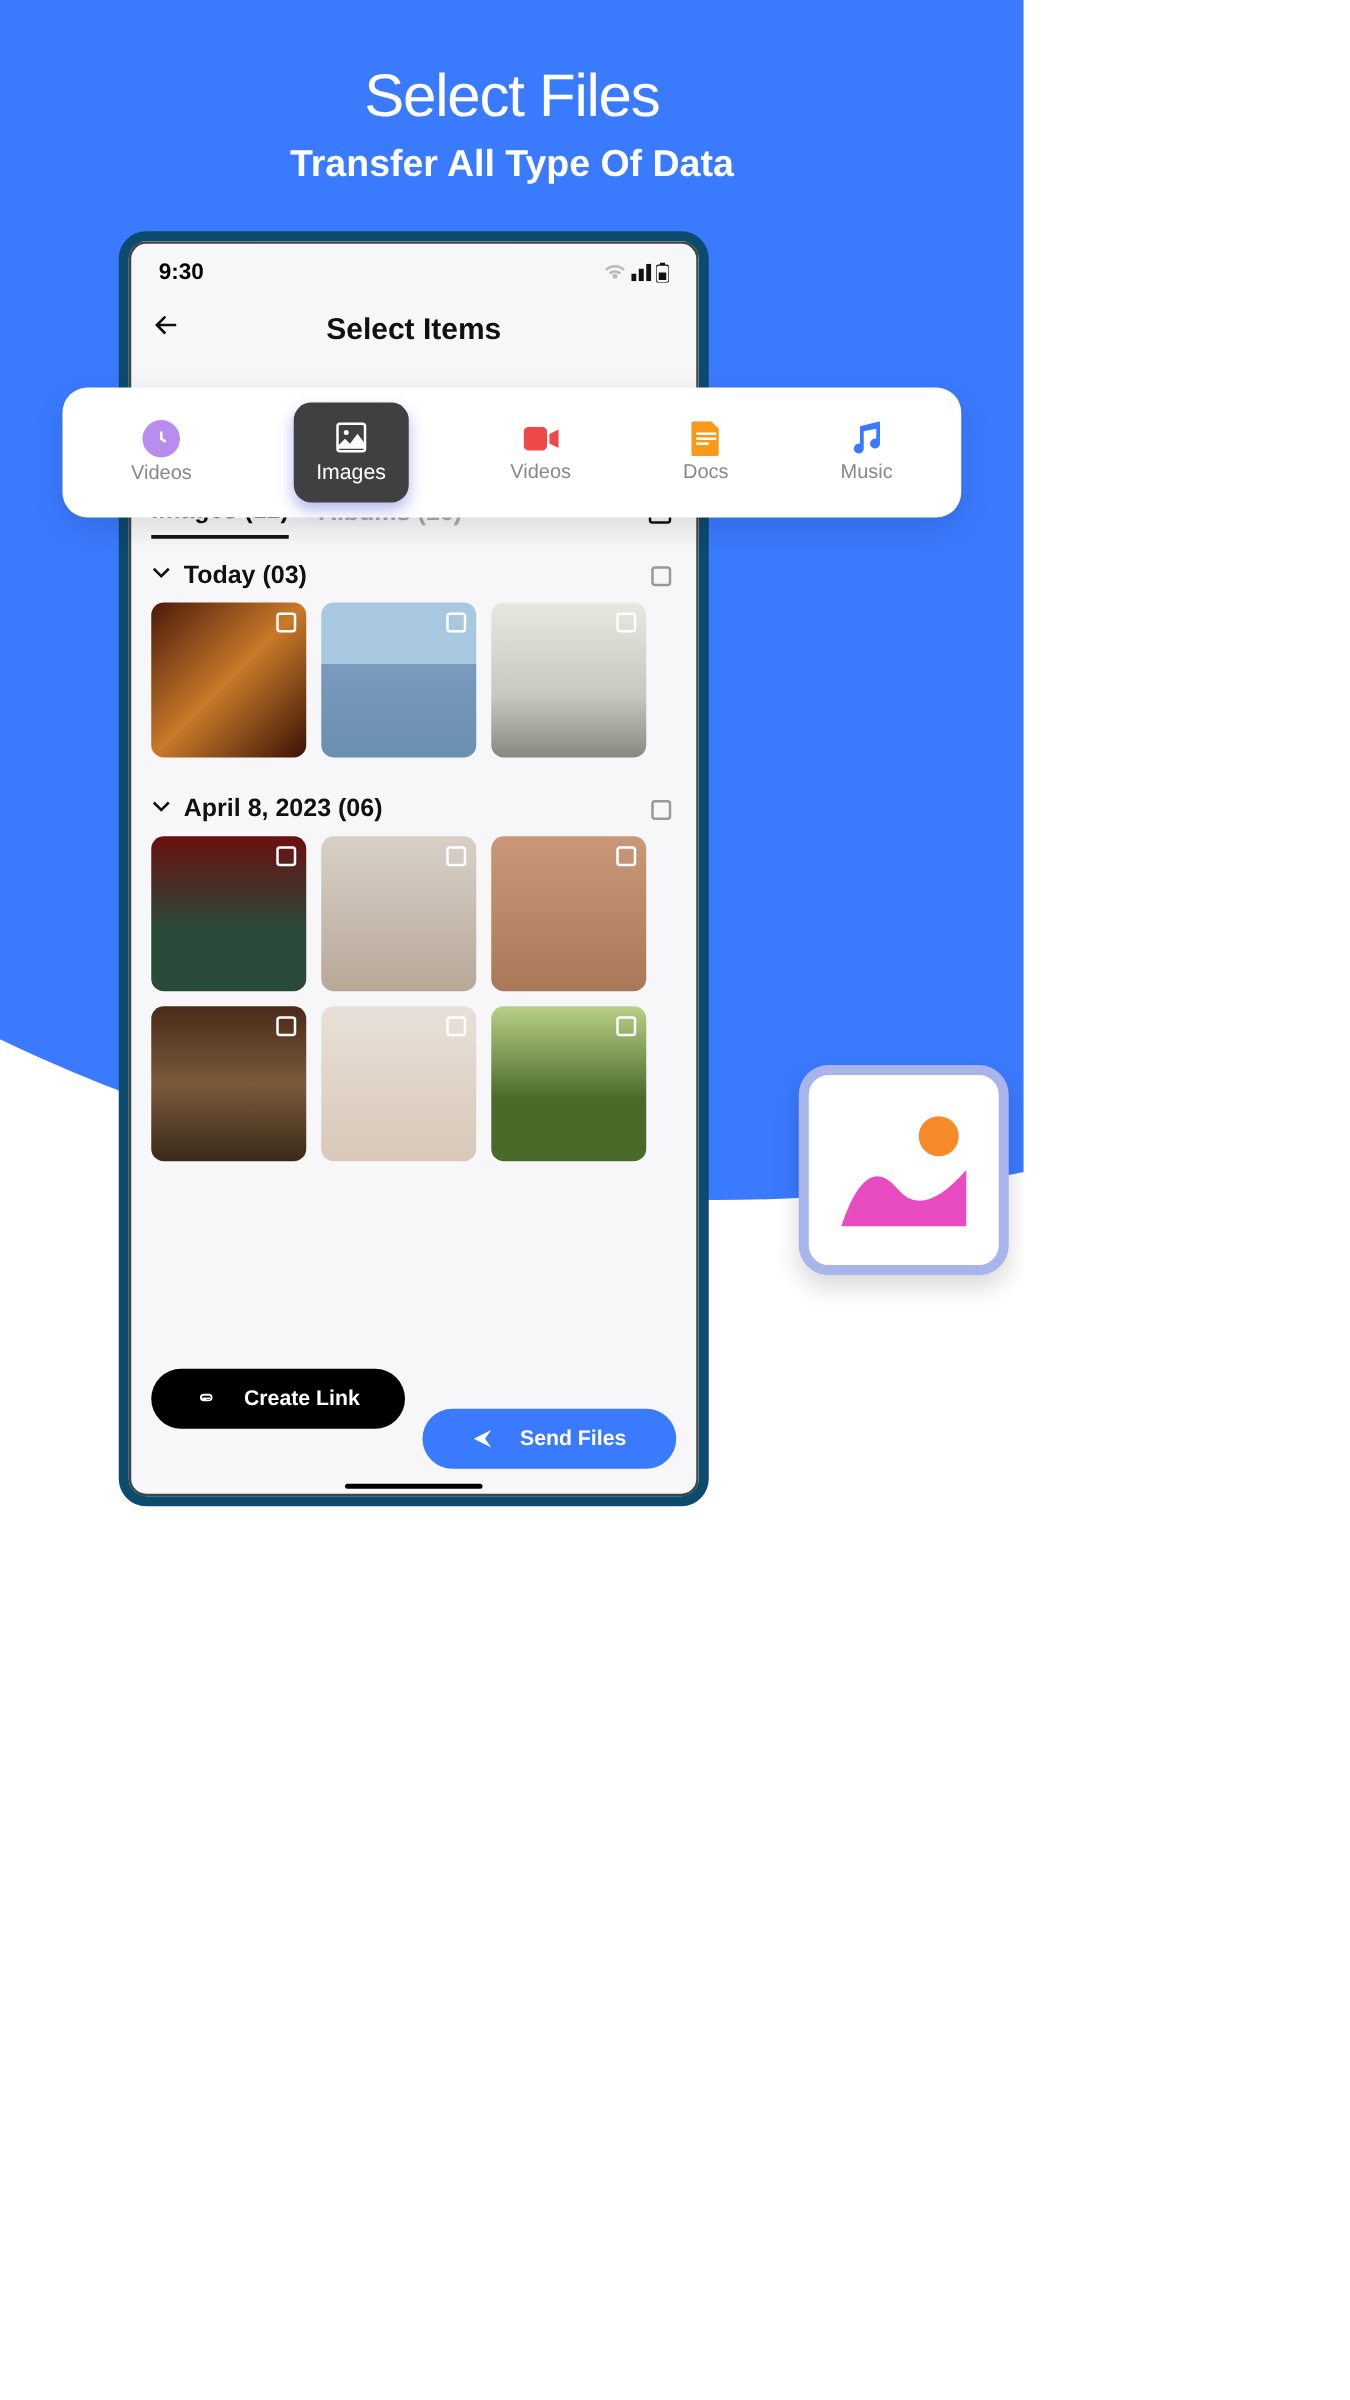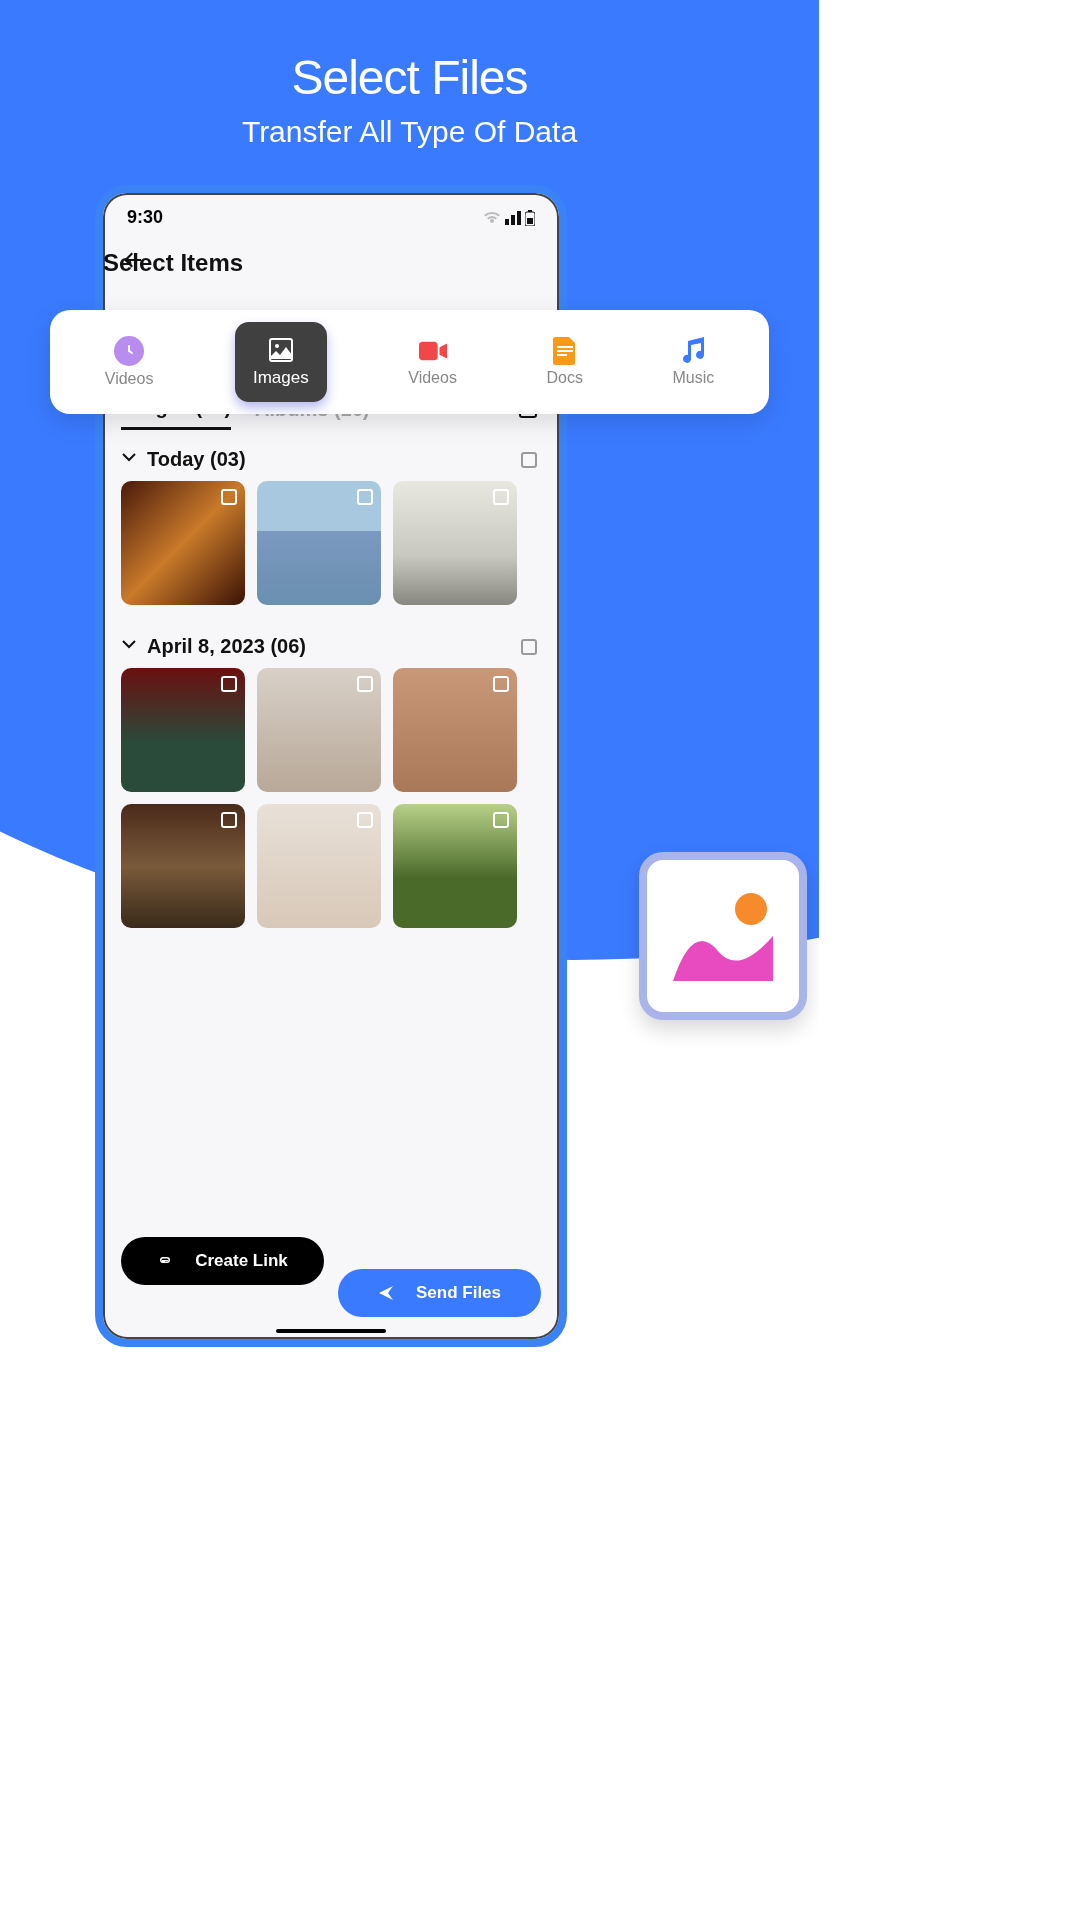--- a/index.html
+++ b/index.html
@@ -28,31 +28,31 @@
   font-weight: 400;
   letter-spacing: -1px;
 }
 .hero-sub {
   position: absolute;
   top: 115px;
   width: 100%;
   text-align: center;
   color: #fff;
   font-size: 30px;
-  font-weight: 400;
+  font-weight: 700;
 }
 .phone {
   position: absolute;
   top: 185px;
   left: 95px;
   width: 472px;
-  height: 1162px;
+  height: 1020px;
   background: #f7f7f9;
-  border-radius: 32px;
-  border: 8px solid #3b82f6;
+  border-radius: 22px;
+  border: 8px solid #0c4a6e;
   box-shadow: 0 0 0 2px #444 inset;
   overflow: hidden;
 }
 .statusbar {
   display: flex;
   justify-content: space-between;
   align-items: center;
   padding: 14px 24px 4px 24px;
   font-weight: 700;
   font-size: 18px;
@@ -64,21 +64,21 @@
   padding: 16px 18px 10px 18px;
   position: relative;
 }
 .back-btn {
   font-size: 24px;
   font-weight: 700;
 }
 .app-title {
   position: absolute;
   left: 0; right: 0;
-  text-align: left;
+  text-align: center;
   font-size: 24px;
   font-weight: 800;
   color: #111;
 }
 .category-bar {
   position: absolute;
   top: 310px;
   left: 50px;
   right: 50px;
   height: 104px;

